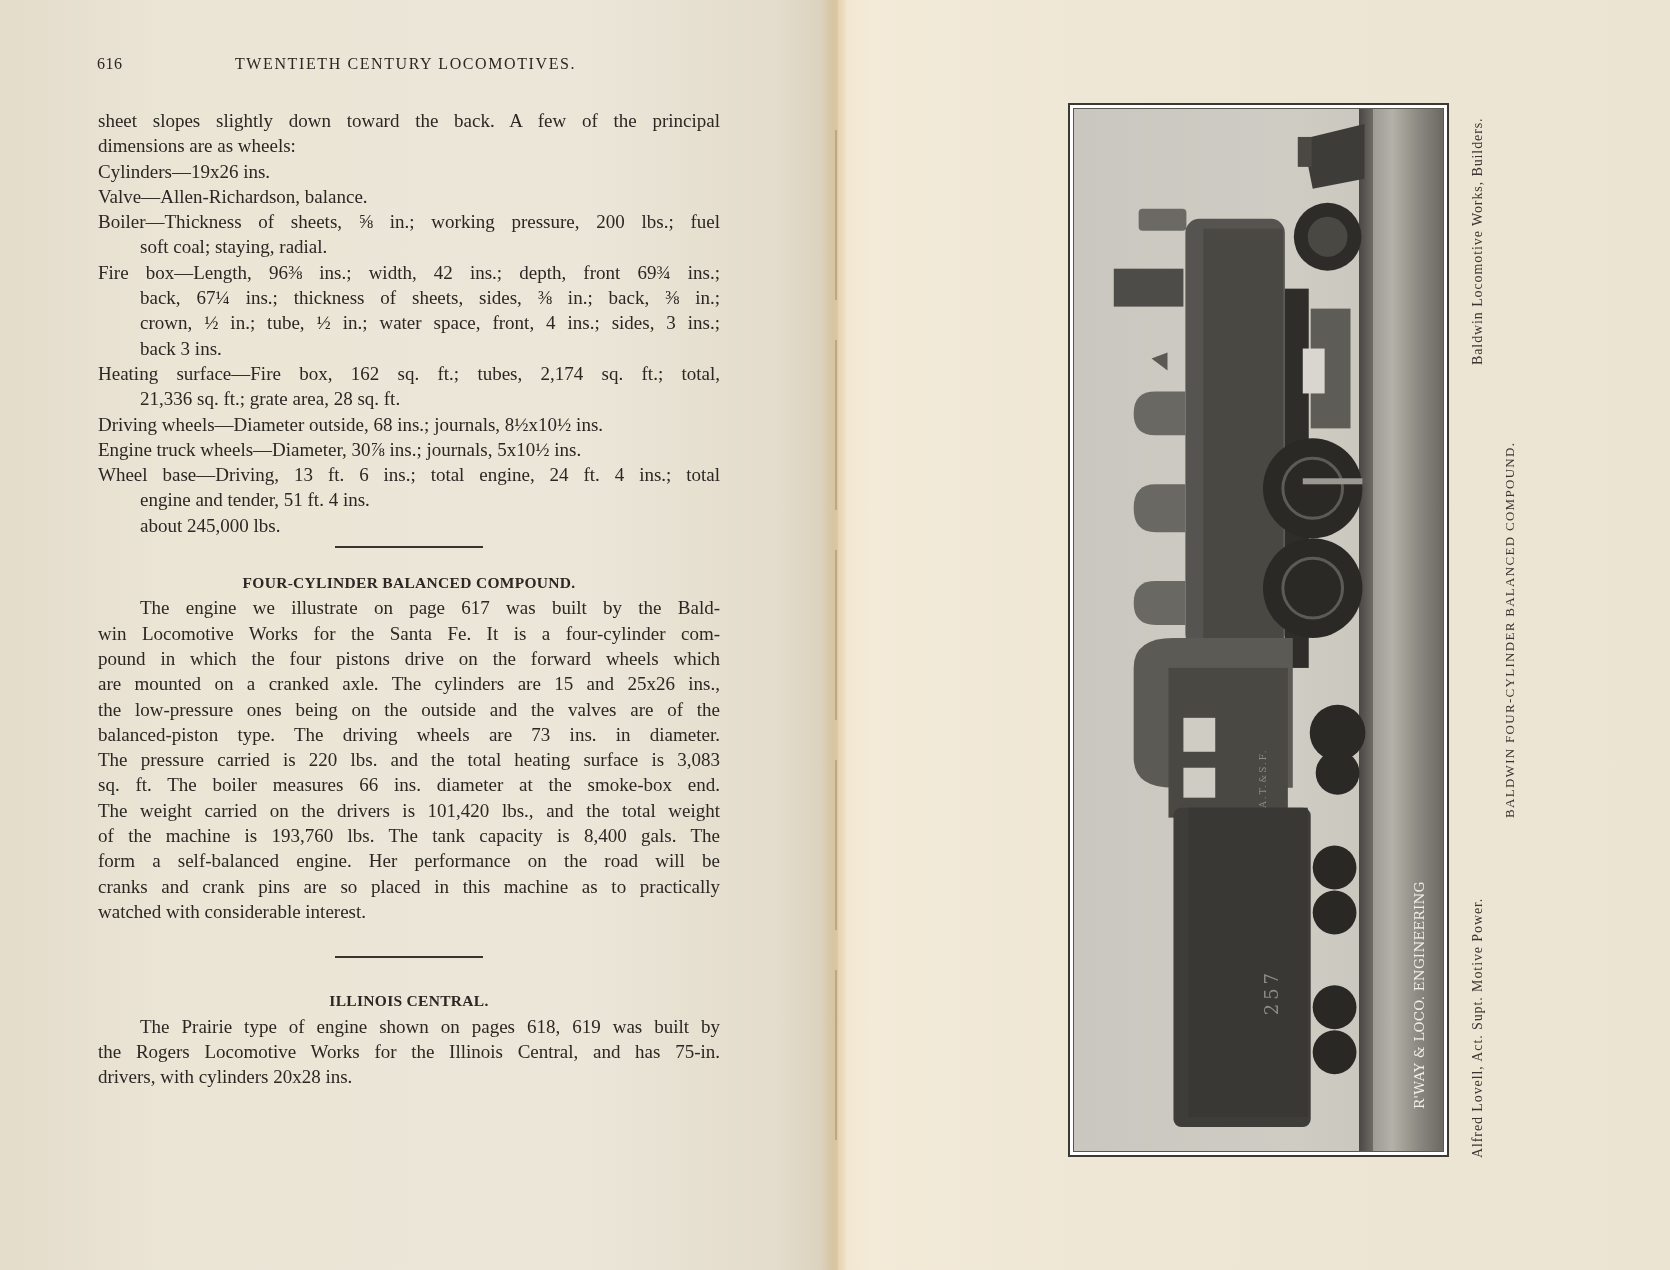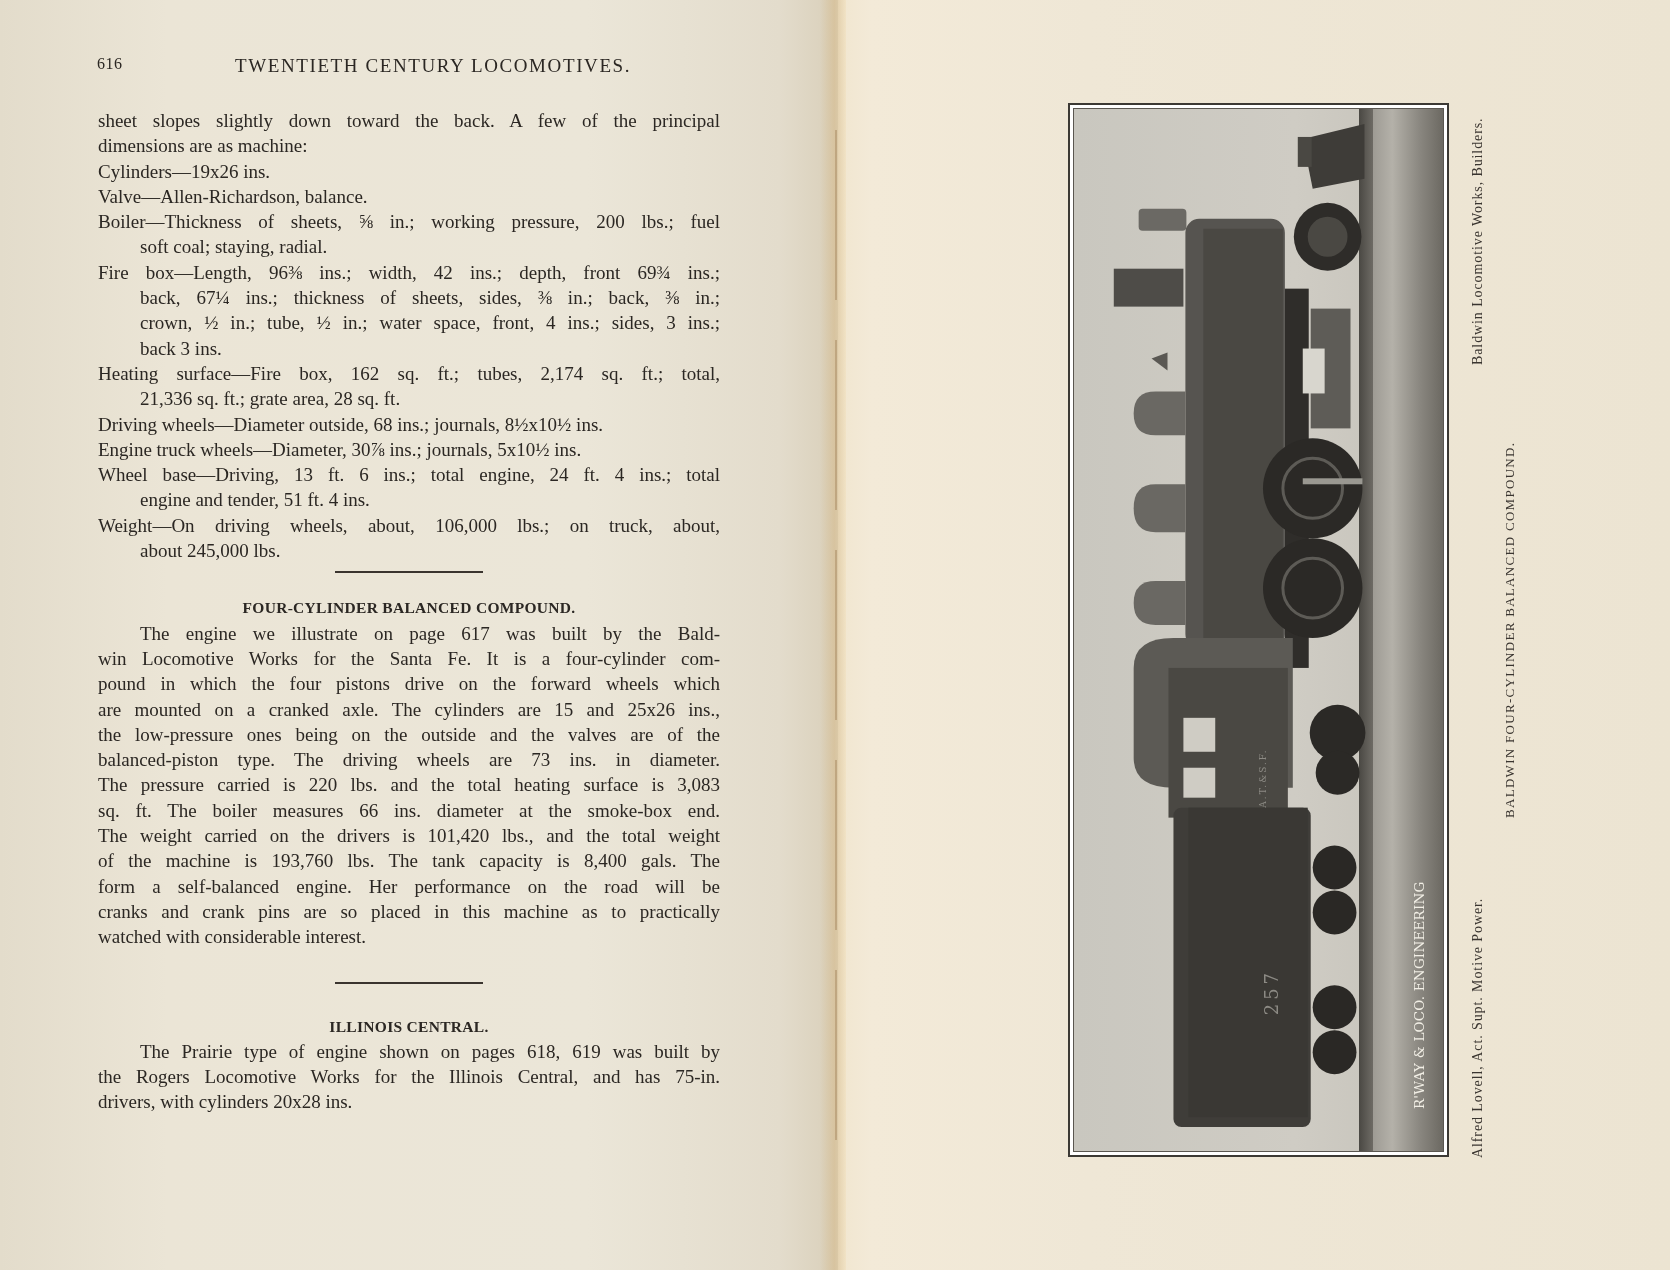--- a/index.html
+++ b/index.html
@@ -23,21 +23,21 @@
       background: linear-gradient(90deg, rgba(200,180,140,0) 0%, rgba(214,190,148,0.7) 55%, rgba(240,220,180,0.4) 100%);
     }
     .gutter-line {
       position: absolute; left: 835px; top: 130px; width: 2px; height: 1050px;
       background: repeating-linear-gradient(180deg, rgba(170,140,100,0.55) 0 170px, rgba(0,0,0,0) 170px 210px);
     }
 
     
     .running-head { position: absolute; top: 55px; left: 97px; width: 625px; height: 22px; }
     .page-number { position: absolute; left: 0; top: 0; font-size: 16px; letter-spacing: 0.5px; }
-    .running-title { position: absolute; left: 138px; top: 0; font-size: 19px; letter-spacing: 1.6px; }
+    .running-title { position: absolute; left: 138px; top: 0; font-size: 16px; letter-spacing: 1.6px; }
 
     .text-block {
       position: absolute; left: 98px; top: 108px; width: 622px;
       font-size: 19px; line-height: 25.3px; text-align: justify;
     }
     .line { display: block; white-space: nowrap; }
     .hang { padding-left: 42px; }
     .indent { padding-left: 42px; }
     .justify-line { text-align-last: justify; white-space: normal; }
 
@@ -89,21 +89,21 @@
   <div class="gutter"></div>
   <div class="gutter-line"></div>
 
   <div class="running-head">
     <span class="page-number">616</span>
     <span class="running-title">TWENTIETH CENTURY LOCOMOTIVES.</span>
   </div>
 
   <div class="text-block">
     <span class="line justify-line">sheet slopes slightly down toward the back.  A few of the principal</span>
-    <span class="line">dimensions are as machine:</span>
+    <span class="line">dimensions are as wheels:</span>
 
     <div>
       <span class="line">Cylinders—19x26 ins.</span>
     </div>
     <div>
       <span class="line">Valve—Allen-Richardson, balance.</span>
     </div>
     <div>
       <span class="line justify-line">Boiler—Thickness of sheets, ⅝ in.; working pressure, 200 lbs.; fuel</span>
       <span class="line hang">soft coal; staying, radial.</span>
@@ -122,21 +122,20 @@
       <span class="line">Driving wheels—Diameter outside, 68 ins.; journals, 8½x10½ ins.</span>
     </div>
     <div>
       <span class="line">Engine truck wheels—Diameter, 30⅞ ins.; journals, 5x10½ ins.</span>
     </div>
     <div>
       <span class="line justify-line">Wheel base—Driving, 13 ft. 6 ins.; total engine, 24 ft. 4 ins.; total</span>
       <span class="line hang">engine and tender, 51 ft. 4 ins.</span>
     </div>
     <div>
-      <span class="line justify-line">Weight—On driving wheels, about, 106,000 lbs.; on truck, about,</span>
       <span class="line hang">about 245,000 lbs.</span>
     </div>
 
     <div style="height:8px"></div>
     <div class="rule"></div>
     <div style="height:22px"></div>
 
     <div>
       <span class="section-heading">FOUR-CYLINDER BALANCED COMPOUND.</span>
       <span class="line indent justify-line">The engine we illustrate on page 617 was built by the Bald-</span>

